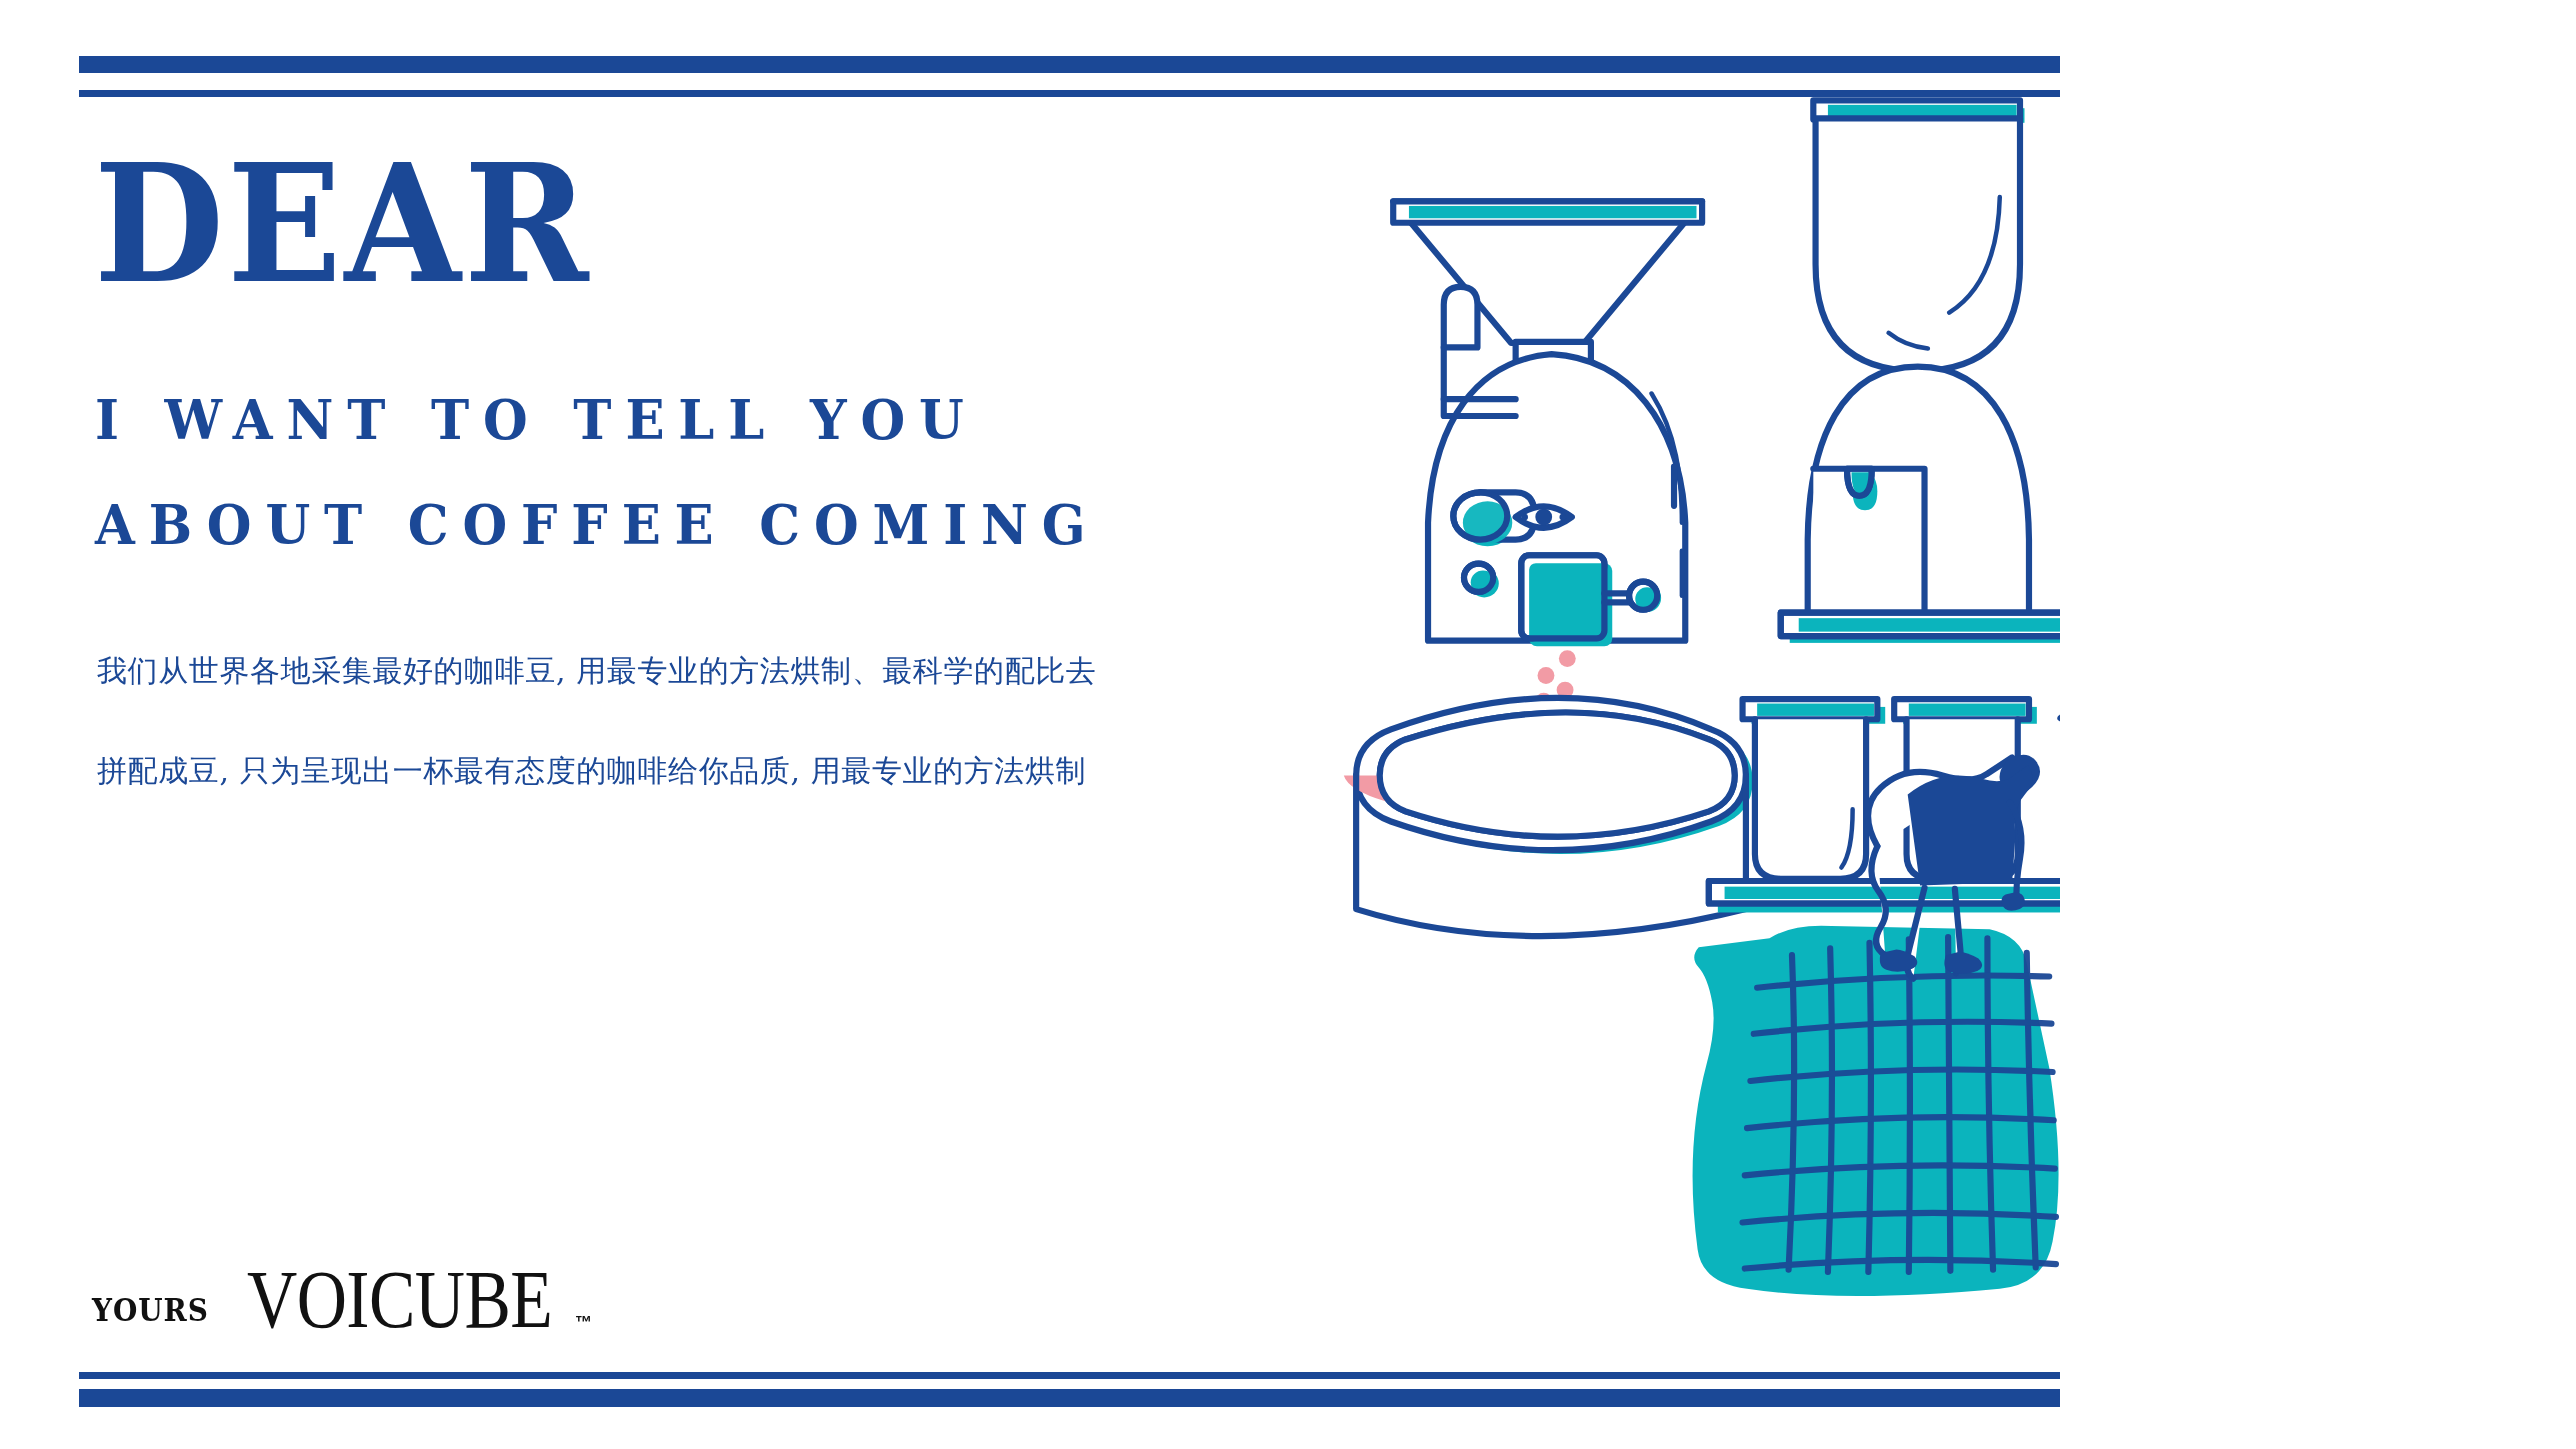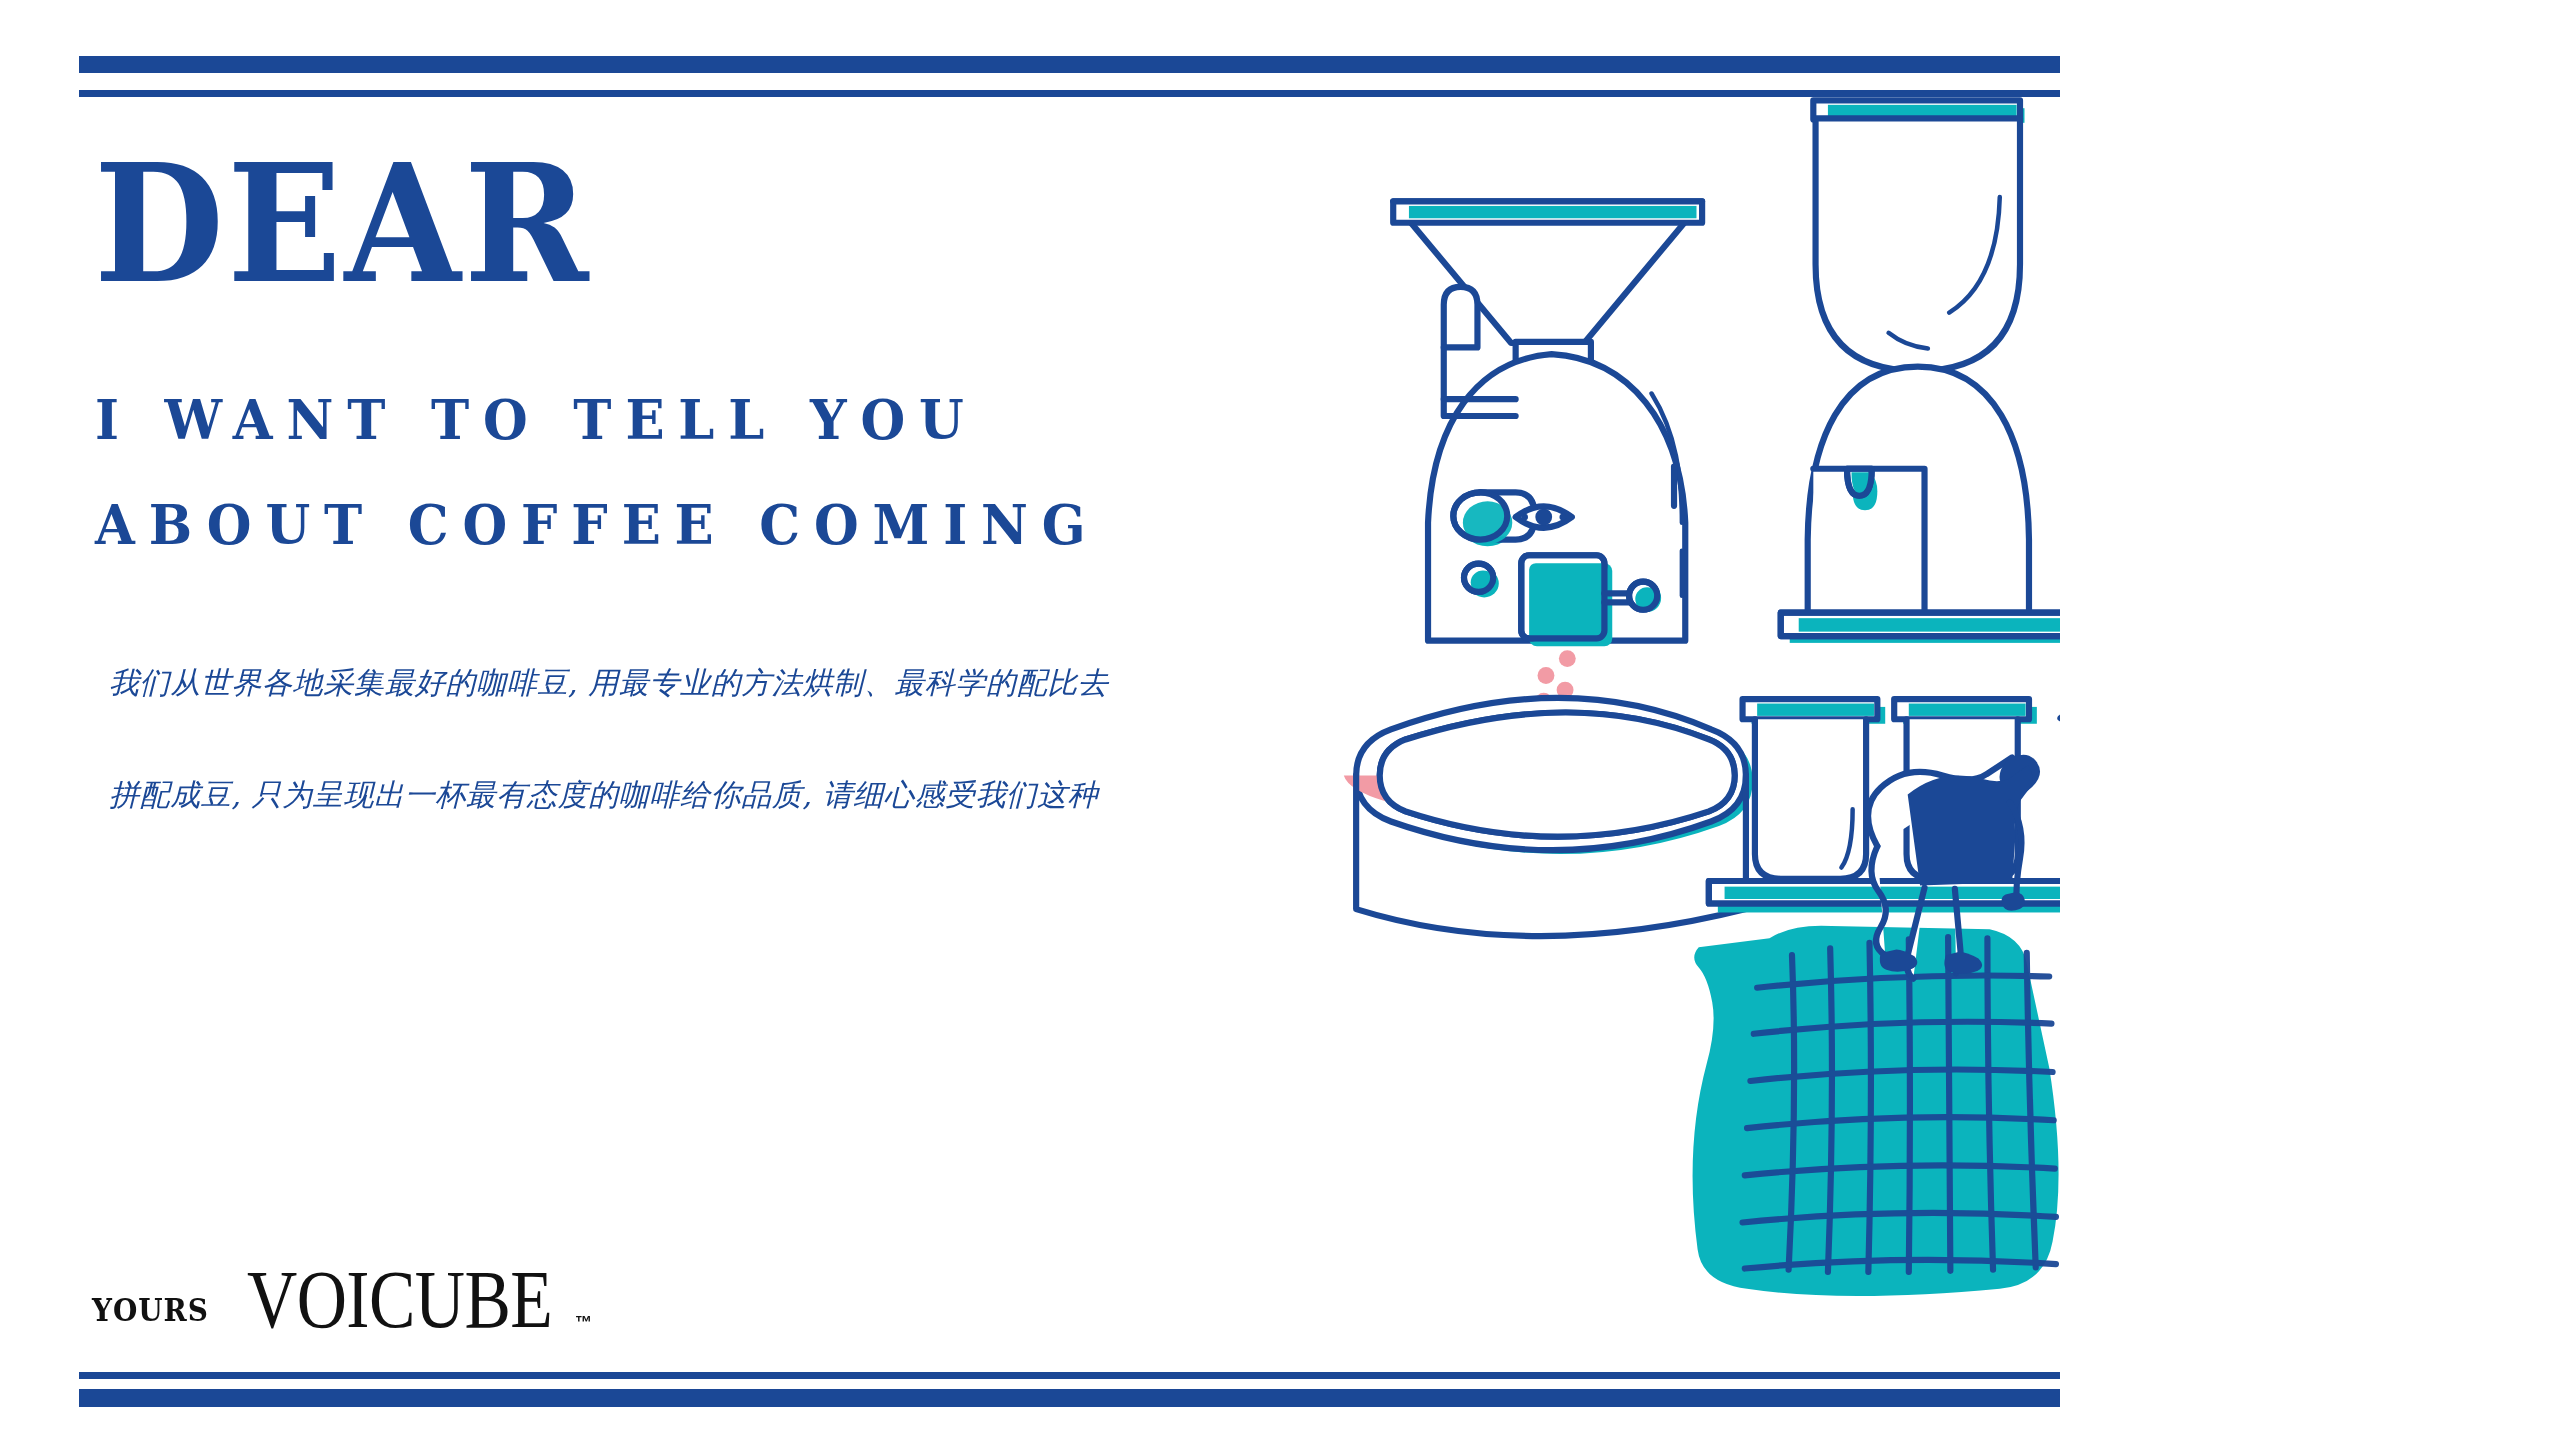--- a/index.html
+++ b/index.html
@@ -66,21 +66,21 @@
     position: absolute;
     left: 97px;
     top: 621px;
     width: 1123px;
     font-family: "DejaVu Serif", "Liberation Serif", serif;
     font-size: 30px;
     line-height: 100px;
     color: #1b4896;
     letter-spacing: 0.6px;
   }
-  .body-copy p { margin: 12px; font-style: italic; }
+  .body-copy p { margin: 0; }
 
   
   .signature {
     position: absolute;
     left: 92px;
     top: 1275px;
     display: flex;
     align-items: flex-end;
     gap: 25px;
   }
@@ -138,21 +138,21 @@
   <div class="rule rule-bot-thin"></div>
   <div class="rule rule-bot-thick"></div>
 
   <div class="headline">DEAR</div>
 
   <div class="subhead subhead-1">I WANT TO TELL YOU</div>
   <div class="subhead subhead-2">ABOUT COFFEE COMING</div>
 
   <div class="body-copy">
     <p>我们从世界各地采集最好的咖啡豆, 用最专业的方法烘制、最科学的配比去</p>
-    <p>拼配成豆, 只为呈现出一杯最有态度的咖啡给你品质, 请细心感受我们这种</p>
+    <p>拼配成豆, 只为呈现出一杯最有态度的咖啡给你品质, 用最专业的方法烘制</p>
   </div>
 
   <div class="signature">
     <span class="yours-word">YOURS</span>
     <span class="brand-lockup">
       <span class="brand-word">VOICUBE</span>
       <span class="brand-tm">™</span>
     </span>
   </div>
 

